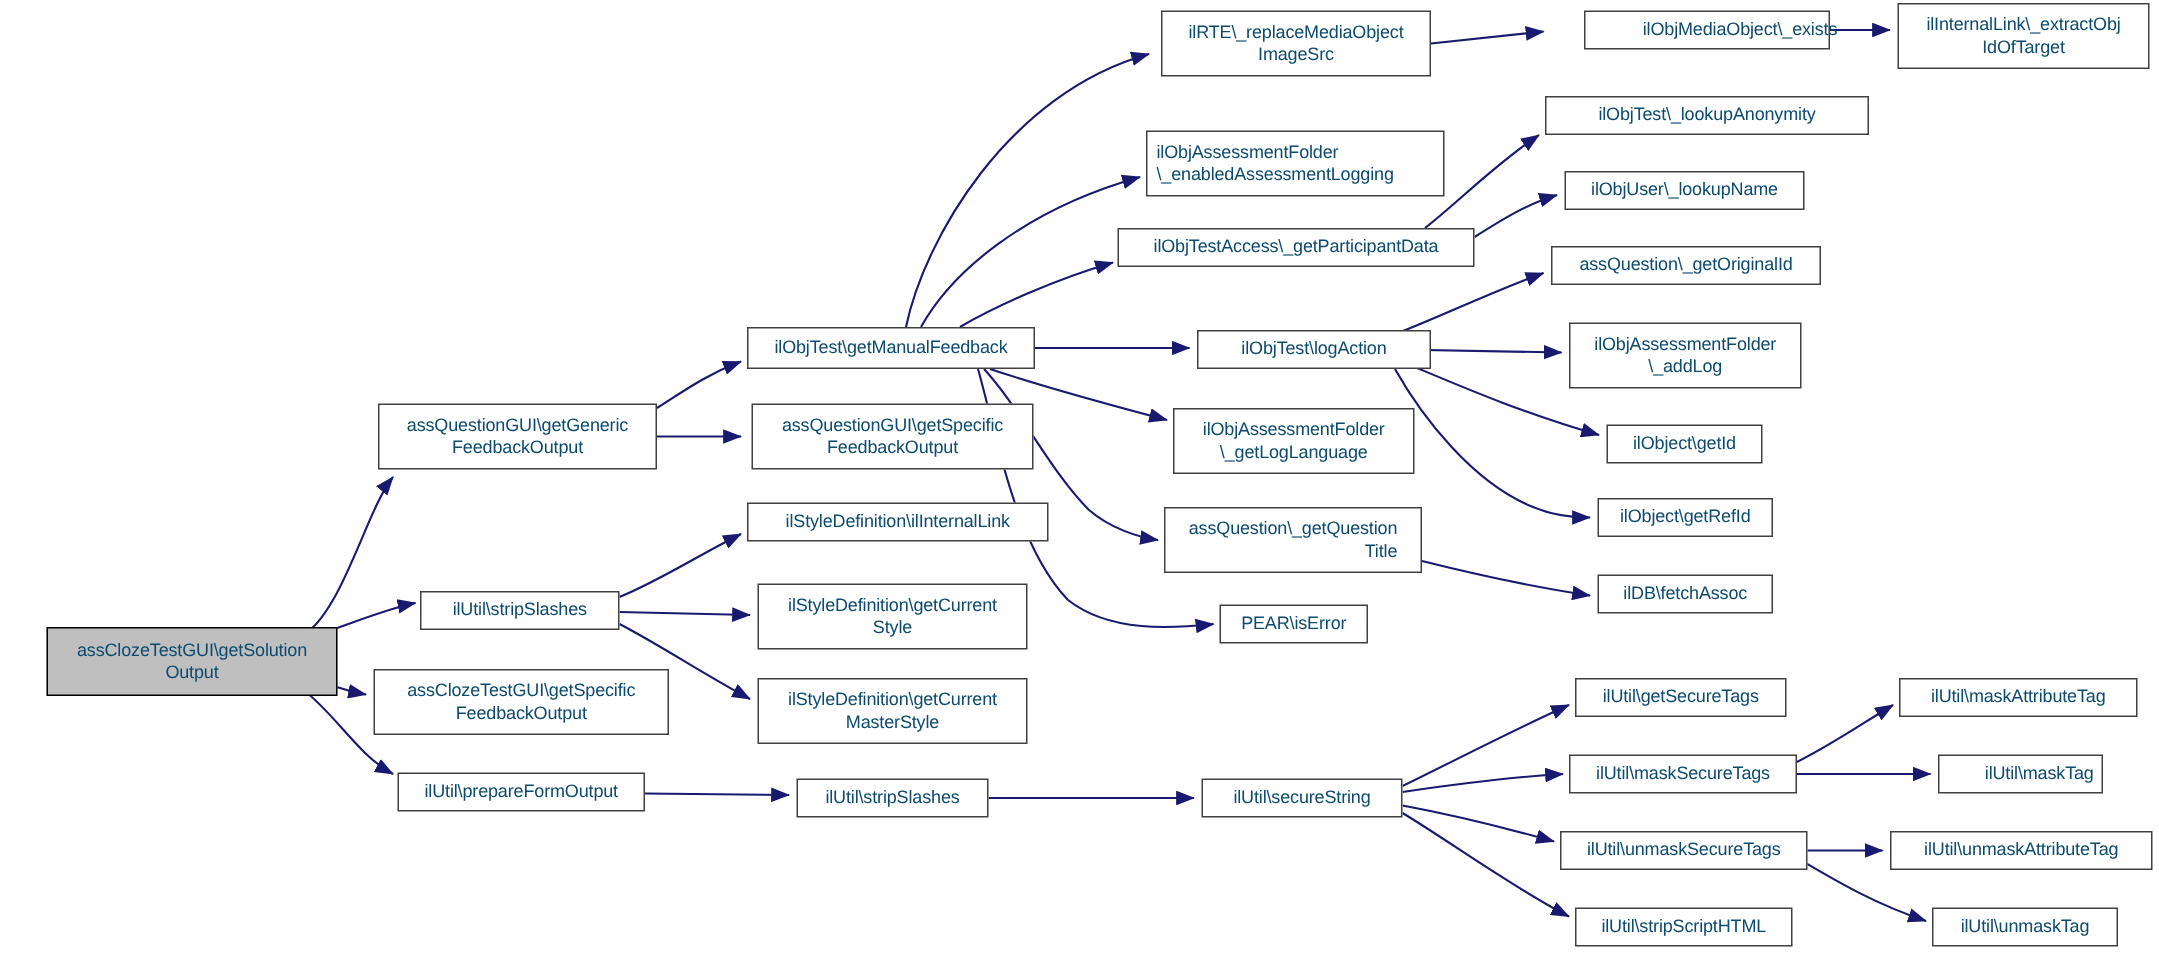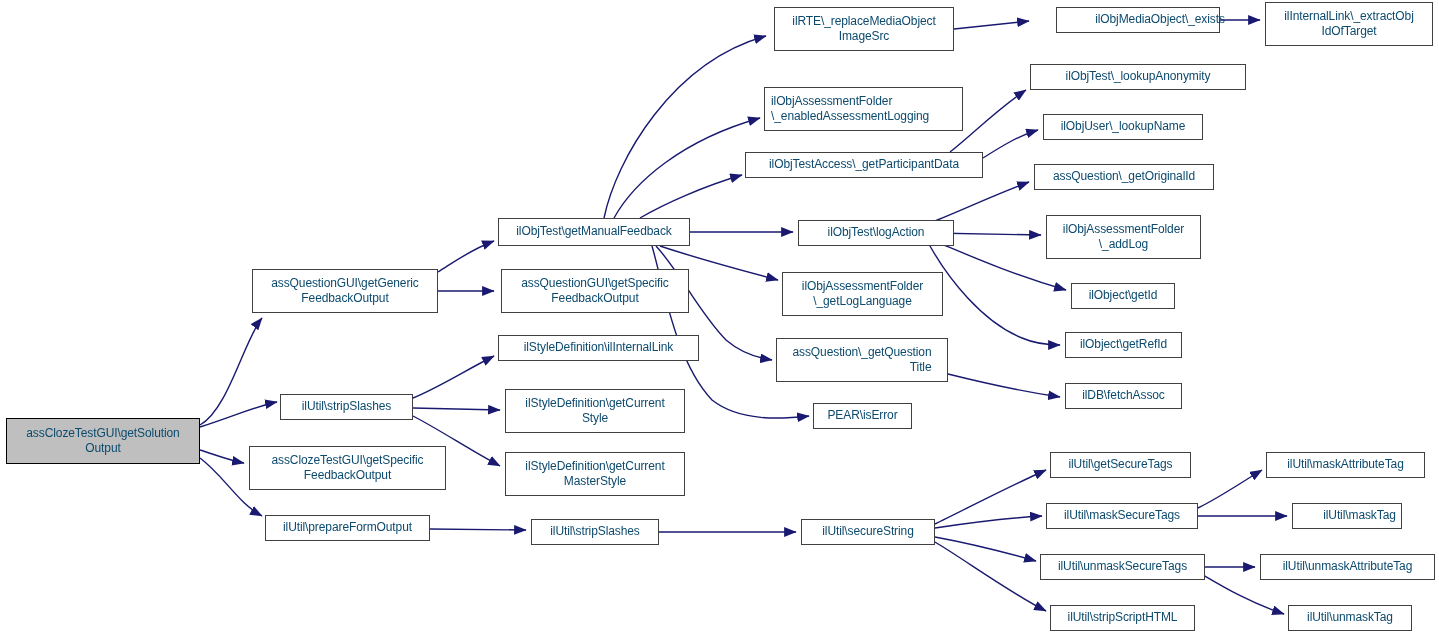--- a/index.html
+++ b/index.html
@@ -34,20 +34,21 @@
     display: flex;
     align-items: center;
     justify-content: center;
     text-align: center;
     white-space: pre-line;
     letter-spacing: -0.1px;
   }
   .node.highlight {
     background: #bfbfbf;
     border-color: #000000;
+    margin-left: 25px;
   }
   .node.leftalign {
     justify-content: flex-start;
     text-align: left;
     padding-left: 6px;
   }
 </style>
 </head>
 <body>
 

